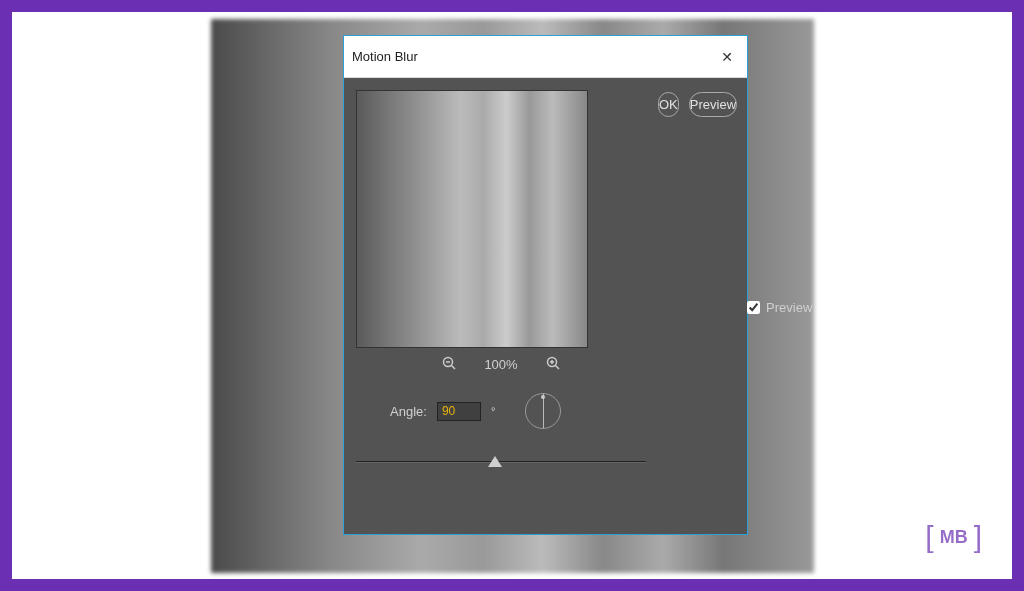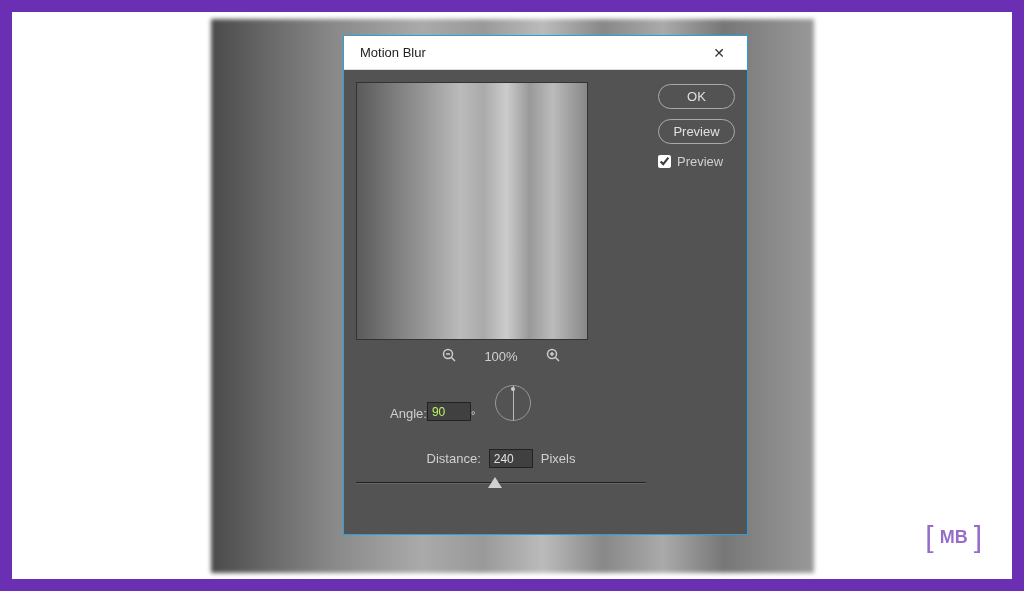--- a/index.html
+++ b/index.html
@@ -38,26 +38,26 @@
       left: 331px;
       top: 23px;
       width: 405px;
       height: 500px;
       border: 1px solid #2b9fd9;
       background: #535353;
       display: flex;
       flex-direction: column;
     }
     .dialog-title-bar {
-      height: 34px;
+      height: 42px;
       background: white;
       display: flex;
       align-items: center;
       justify-content: space-between;
-      padding: 0 16px;
+      padding: 0 8px;
       border-bottom: 1px solid #ddd;
     }
     .dialog-title {
       font-size: 13px;
       color: #222;
       font-weight: normal;
     }
     .close-btn {
       font-size: 14px;
       color: #333;
@@ -90,32 +90,33 @@
       gap: 28px;
       color: #d0d0d0;
       font-size: 13px;
       margin-bottom: 20px;
     }
     .zoom-icon {
       cursor: pointer;
     }
     .angle-row {
       display: flex;
-      align-items: flex-end;
+      align-items: center;
+      gap: 10px;
       color: #d0d0d0;
       font-size: 13px;
       margin-bottom: 28px;
       padding-left: 34px;
     }
     .angle-input {
       width: 44px;
       height: 19px;
       background: #404040;
       border: 1px solid #222;
-      color: #bef264;
+      color: #eab308;
       font-size: 12px;
       padding: 0 4px;
       text-align: left;
     }
     .angle-degree {
       color: #d0d0d0;
       font-size: 11px;
     }
     .angle-dial {
       width: 36px;
@@ -179,21 +180,21 @@
       height: 0;
       border-left: 7px solid transparent;
       border-right: 7px solid transparent;
       border-bottom: 11px solid #d0d0d0;
       transform: translateX(-50%);
       cursor: pointer;
     }
     .right-panel {
       width: 100px;
       display: flex;
-      flex-direction: column;
+      flex-direction: row;
       gap: 10px;
       padding-top: 2px;
     }
     .pill-btn {
       height: 25px;
       border: 1px solid #aaa;
       border-radius: 13px;
       background: transparent;
       color: #e0e0e0;
       font-size: 13px;
@@ -274,25 +275,20 @@
         </div>
         <div class="angle-row">
           <span>Angle:</span>
           <input class="angle-input" value="90" style="">
           <span class="angle-degree">°</span>
           <div class="angle-dial">
             <div class="angle-dial-line"></div>
             <div class="angle-dial-dot"></div>
           </div>
         </div>
-        <div class="distance-row">
-          <span>Distance:</span>
-          <input class="distance-input" value="240" style="">
-          <span>Pixels</span>
-        </div>
         <div class="slider-track">
           <div class="slider-thumb"></div>
         </div>
       </div>
       <div class="right-panel">
         <button class="pill-btn">OK</button>
         <button class="pill-btn">Preview</button>
         <label class="preview-chk">
           <input type="checkbox" class="chk" checked="" style="">
           <span>Preview</span>

